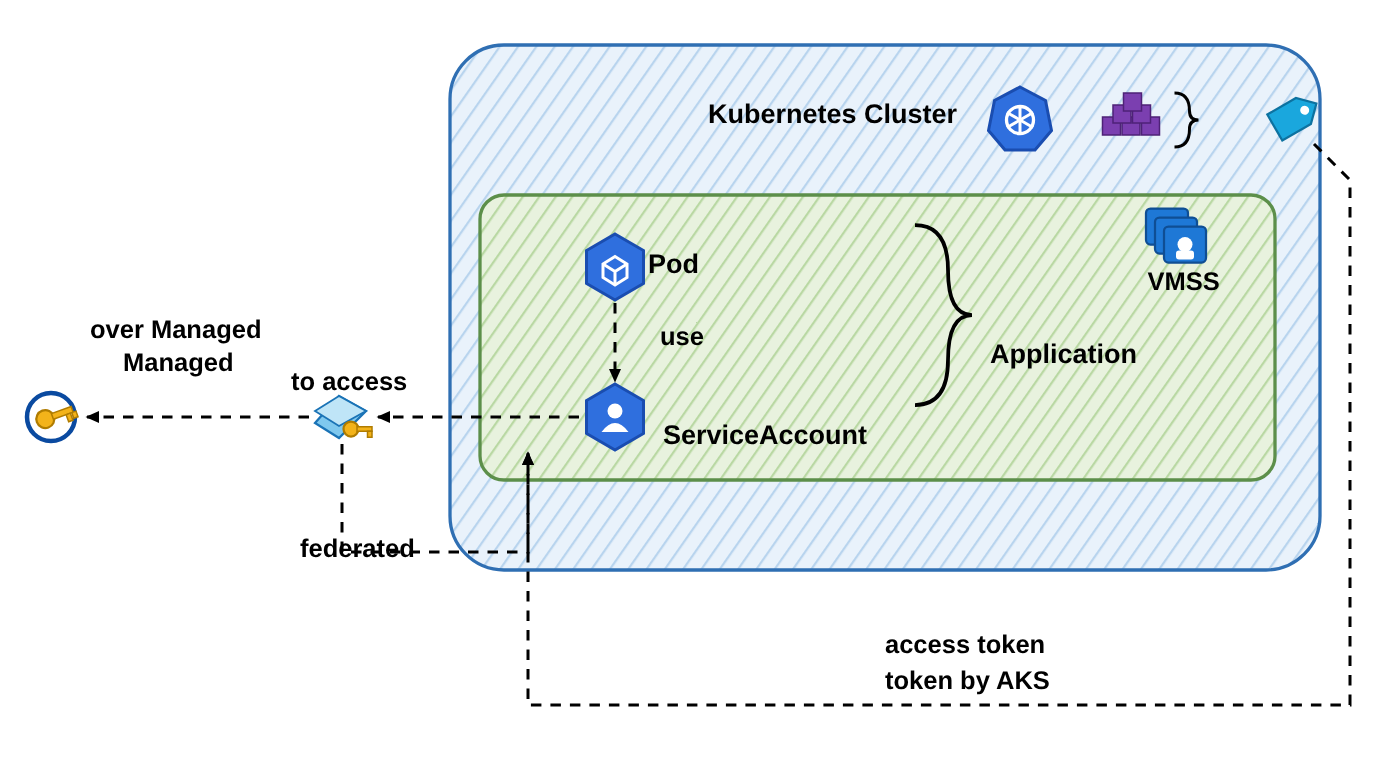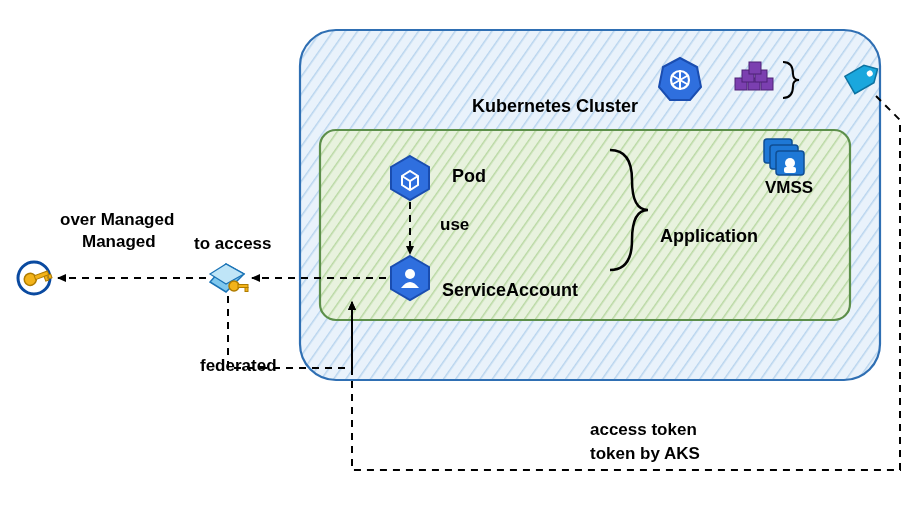--- a/index.html
+++ b/index.html
@@ -141,33 +141,33 @@
     <line x1="386" y1="278" x2="252" y2="278" marker-end="url(#arrow)"></line>
 
     <line x1="206" y1="278" x2="58" y2="278" marker-end="url(#arrow)"></line>
 
     <path d="M228 296 L228 368 L352 368 L352 302" marker-end="url(#arrow)"></path>
 
     <path d="M876 96 L900 120 L900 470 L352 470 L352 302" marker-end="url(#arrow)"></path>
   </g>
 </svg>
 
-<div class="label" style="left:472px; top:66px;margin-top:30px;">Kubernetes Cluster</div>
+<div class="label" style="left:472px; top:66px;">Kubernetes Cluster</div>
 
-<div class="label" style="left:452px; top:166px;">Pod</div>
+<div class="label" style="left:432px; top:166px;">Pod</div>
 
 <div class="label small" style="left:440px; top:215px;">use</div>
 
 <div class="label" style="left:442px; top:280px;">ServiceAccount</div>
 
 <div class="label small" style="left:765px; top:178px;">VMSS</div>
 
 <div class="label" style="left:660px; top:226px;">Application</div>
 
-<div class="label small" style="left:194px; top:234px;">to access</div>
+<div class="label small" style="left:194px; top:245px;">to access</div>
 
 <div class="label small center" style="left:60px; top:210px;">over Managed</div>
 <div class="label small center" style="left:82px; top:232px;">Managed</div>
 
 <div class="label small" style="left:200px; top:356px;">federated</div>
 
 <div class="label small" style="left:590px; top:420px;">access token</div>
 <div class="label small" style="left:590px; top:444px;">token by AKS</div>
 
 </body></html>

